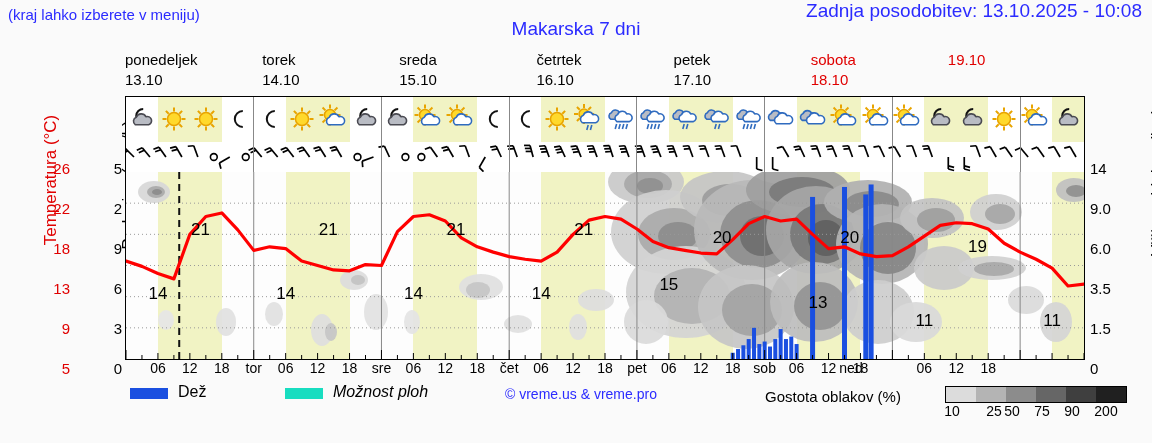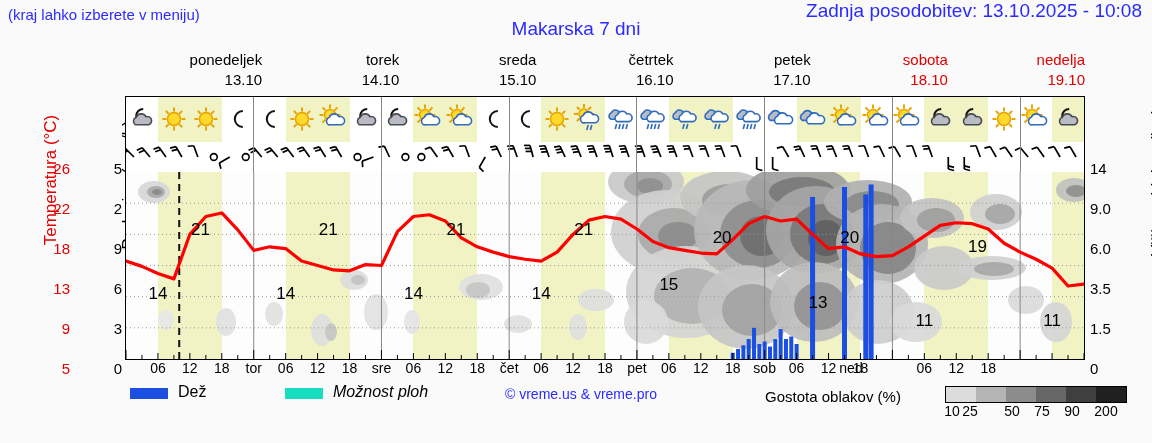--- a/index.html
+++ b/index.html
@@ -10,21 +10,21 @@
   }
   .abs{position:absolute;}
 
   
   #subtitle-left{left:8px;top:6px;font-size:15px;color:#2b2bff;white-space:nowrap;}
   #page-title{left:0;top:18px;width:1152px;text-align:center;font-size:19px;color:#2b2bff;font-weight:normal;}
   #last-update{right:10px;top:0;font-size:19px;color:#2b2bff;white-space:nowrap;}
 
   
   #day-header{left:125px;top:50px;width:960px;height:44px;display:flex;}
-  .day-head{flex:1 1 0;text-align:right;font-size:15px;color:#000;line-height:20px;}
+  .day-head{flex:1 1 0;text-align:left;font-size:15px;color:#000;line-height:20px;}
   .day-head.weekend{color:#e00000;}
   .day-head .dname{display:block;}
   .day-head .ddate{display:block;}
 
   
   #plot{left:125px;top:96px;width:960px;height:264px;border:1px solid #000;box-sizing:border-box;background:#fff;}
   #icon-row{left:126px;top:97px;width:958px;height:45px;display:flex;overflow:hidden;}
   #wind-row{left:126px;top:142px;width:958px;height:30px;display:flex;overflow:hidden;border-bottom:1px solid #000;}
   #chart-area{left:126px;top:172px;width:958px;height:187px;overflow:hidden;}
 
@@ -95,21 +95,20 @@
     </div>
     <div class="day-head">
       <span class="dname">petek</span>
       <span class="ddate">17.10</span>
     </div>
     <div class="day-head weekend">
       <span class="dname">sobota</span>
       <span class="ddate">18.10</span>
     </div>
     <div class="day-head weekend">
-      <span class="dname">nedelja</span>
       <span class="ddate">19.10</span>
     </div>
   </div>
 
 <div class="abs" id="temp-axis-title">Temperatura (°C)</div>
 <div class="abs" id="temp-ticks">
     <div style="top: 0px;">26</div>
     <div style="top: 40px;">22</div>
     <div style="top: 80px;">18</div>
     <div style="top: 120px;">13</div>
@@ -1055,19 +1054,19 @@
   <div id="cloud-scale">
       <div style="background: rgb(220, 220, 220);"></div>
       <div style="background: rgb(180, 180, 180);"></div>
       <div style="background: rgb(140, 140, 140);"></div>
       <div style="background: rgb(102, 102, 102);"></div>
       <div style="background: rgb(63, 63, 63);"></div>
       <div style="background: rgb(32, 32, 32);"></div>
     </div>
   <div id="cloud-scale-labels">
       <span style="left: 14px;">10</span>
-      <span style="left: 32px;">25</span>
+      <span style="left: 56px;">25</span>
       <span style="left: 74px;">50</span>
       <span style="left: 104px;">75</span>
       <span style="left: 134px;">90</span>
       <span style="left: 168px;">200</span>
     </div>
 </div>
 
 </body></html>

